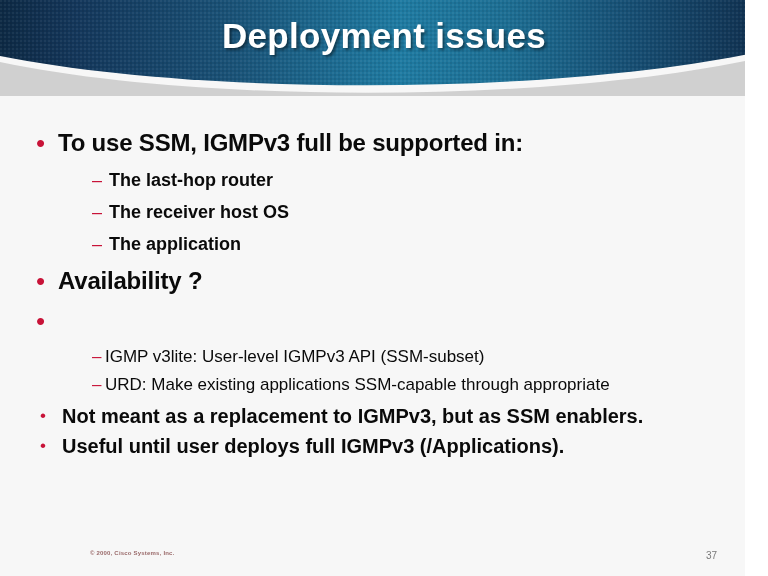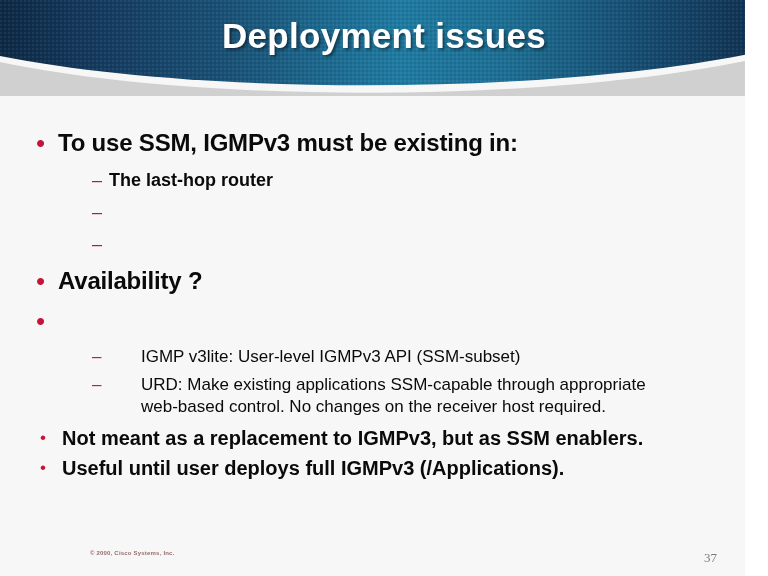--- a/index.html
+++ b/index.html
@@ -113,21 +113,20 @@
     font-size: 17px;
     line-height: 22px;
     width: 13px;
     flex: 0 0 13px;
   }
   .lvl2b .text {
     font-size: 17px;
     line-height: 22px;
     font-weight: normal;
     color: #0a0a0a;
-    margin-left: 36px;
   }
   .lvl2b .text b { font-weight: normal; }
 
   
   .lvl1s {
     padding-left: 40px;
     margin-bottom: 6px;
   }
   .lvl1s .marker {
     color: #c81338;
@@ -154,24 +153,23 @@
     font-size: 6px;
     font-weight: bold;
     color: #9a6a6a;
     letter-spacing: 0.2px;
     white-space: nowrap;
   }
   #footer-pagenum {
     position: absolute;
     right: 28px;
     top: 550px;
-    font-size: 13px;
+    font-size: 10px;
     color: #7a7a7a;
     white-space: nowrap;
-    font-family: Liberation Serif, serif;
   }
 </style>
 </head>
 <body>
 
 <div id="slide">
 
   <div id="banner-wrap">
     <svg id="banner-svg" viewBox="0 0 768 96" preserveAspectRatio="none">
       <defs>
@@ -196,34 +194,36 @@
       <path d="M0,0 L768,0 L768,50 C 560,96 200,96 0,56 Z" fill="url(#bannerGrad)"></path>
       <path d="M0,0 L768,0 L768,50 C 560,96 200,96 0,56 Z" fill="url(#weave)"></path>
     </svg>
     <div id="slide-title">Deployment issues</div>
   </div>
 
   <div id="content">
 
     <div class="row lvl1">
       <span class="marker">•</span>
-      <span class="text">To use SSM, IGMPv3 must be existing in:</span>
+      <span class="text">To use SSM, IGMPv3 full be supported in:</span>
     </div>
 
     <div class="row lvl2">
       <span class="marker">–</span>
       <span class="text">The last-hop router</span>
     </div>
 
     <div class="row lvl2">
       <span class="marker">–</span>
+      <span class="text">The receiver host OS</span>
     </div>
 
     <div class="row lvl2">
       <span class="marker">–</span>
+      <span class="text">The application</span>
     </div>
 
     <div class="row lvl1 gap-top">
       <span class="marker">•</span>
       <span class="text">Availability ?</span>
     </div>
 
     <div class="row lvl1 gap-top-sm">
       <span class="marker">•</span>
     </div>
@@ -232,21 +232,20 @@
       <span class="marker">–</span>
       <span class="text">
         <span>IGMP v3lite: User-level IGMPv3 API (SSM-subset)</span><br>
       </span>
     </div>
 
     <div class="row lvl2b">
       <span class="marker">–</span>
       <span class="text">
         <span>URD: Make existing applications </span><b>SSM</b><span>-capable through appropriate</span><br>
-        <span>web-based  control. No changes on the receiver host required.</span>
       </span>
     </div>
 
     <div class="row lvl1s gap-top-sm">
       <span class="marker">•</span>
       <span class="text">Not meant as a replacement to IGMPv3, but as SSM enablers.</span>
     </div>
 
     <div class="row lvl1s">
       <span class="marker">•</span>

